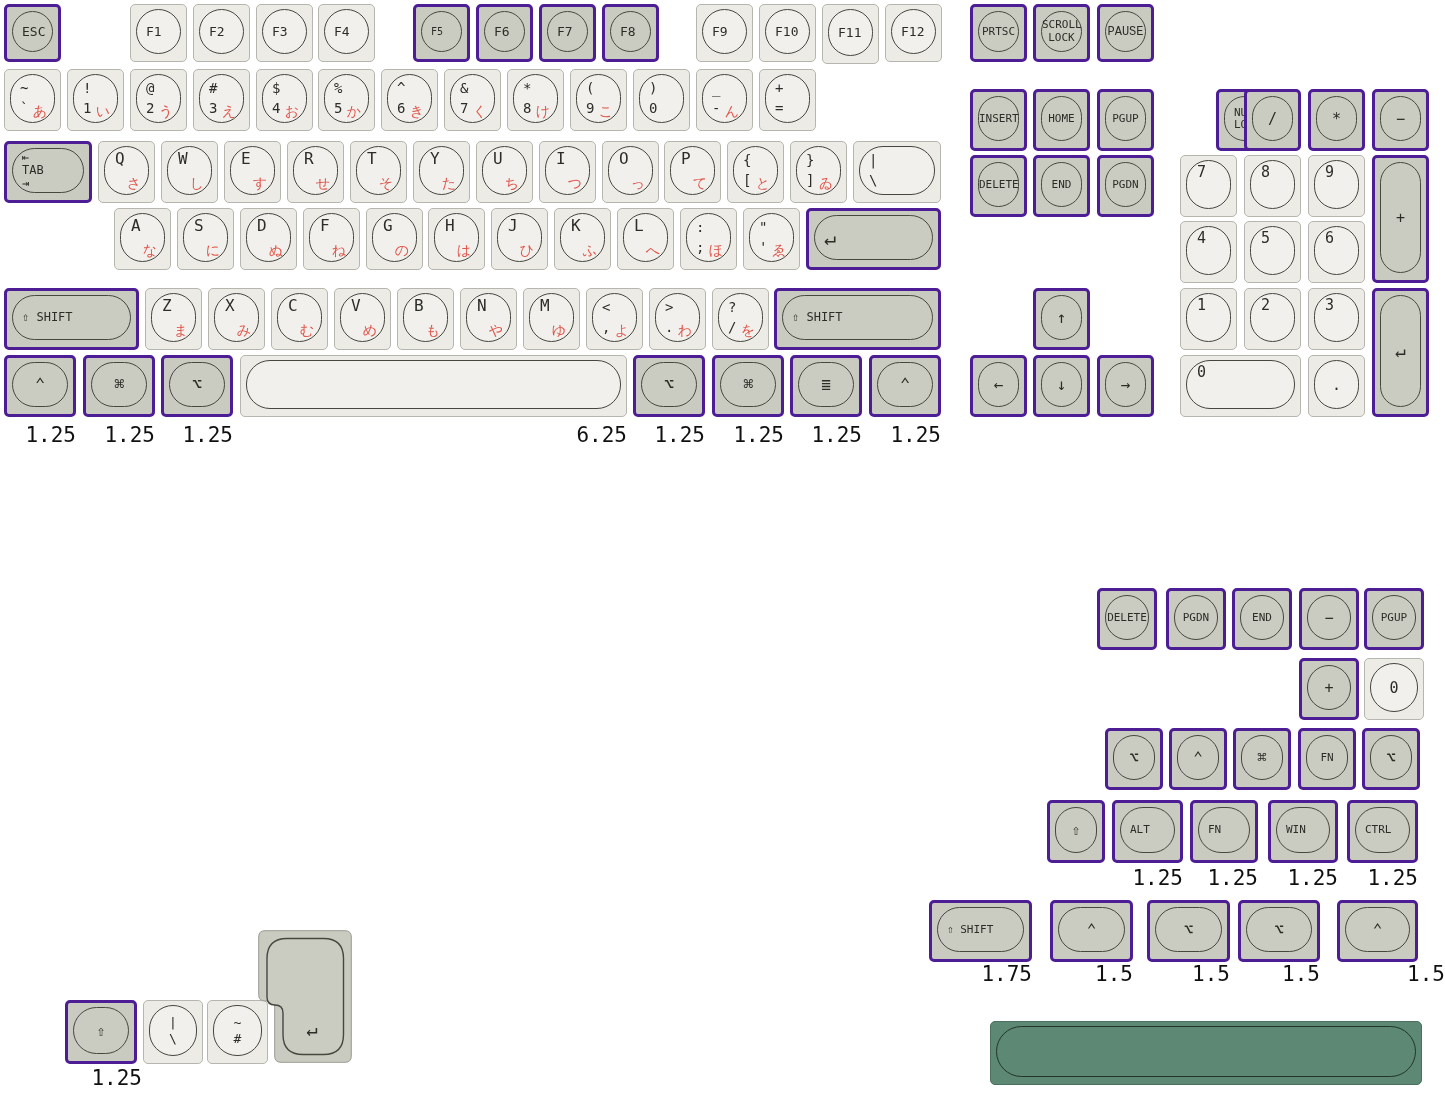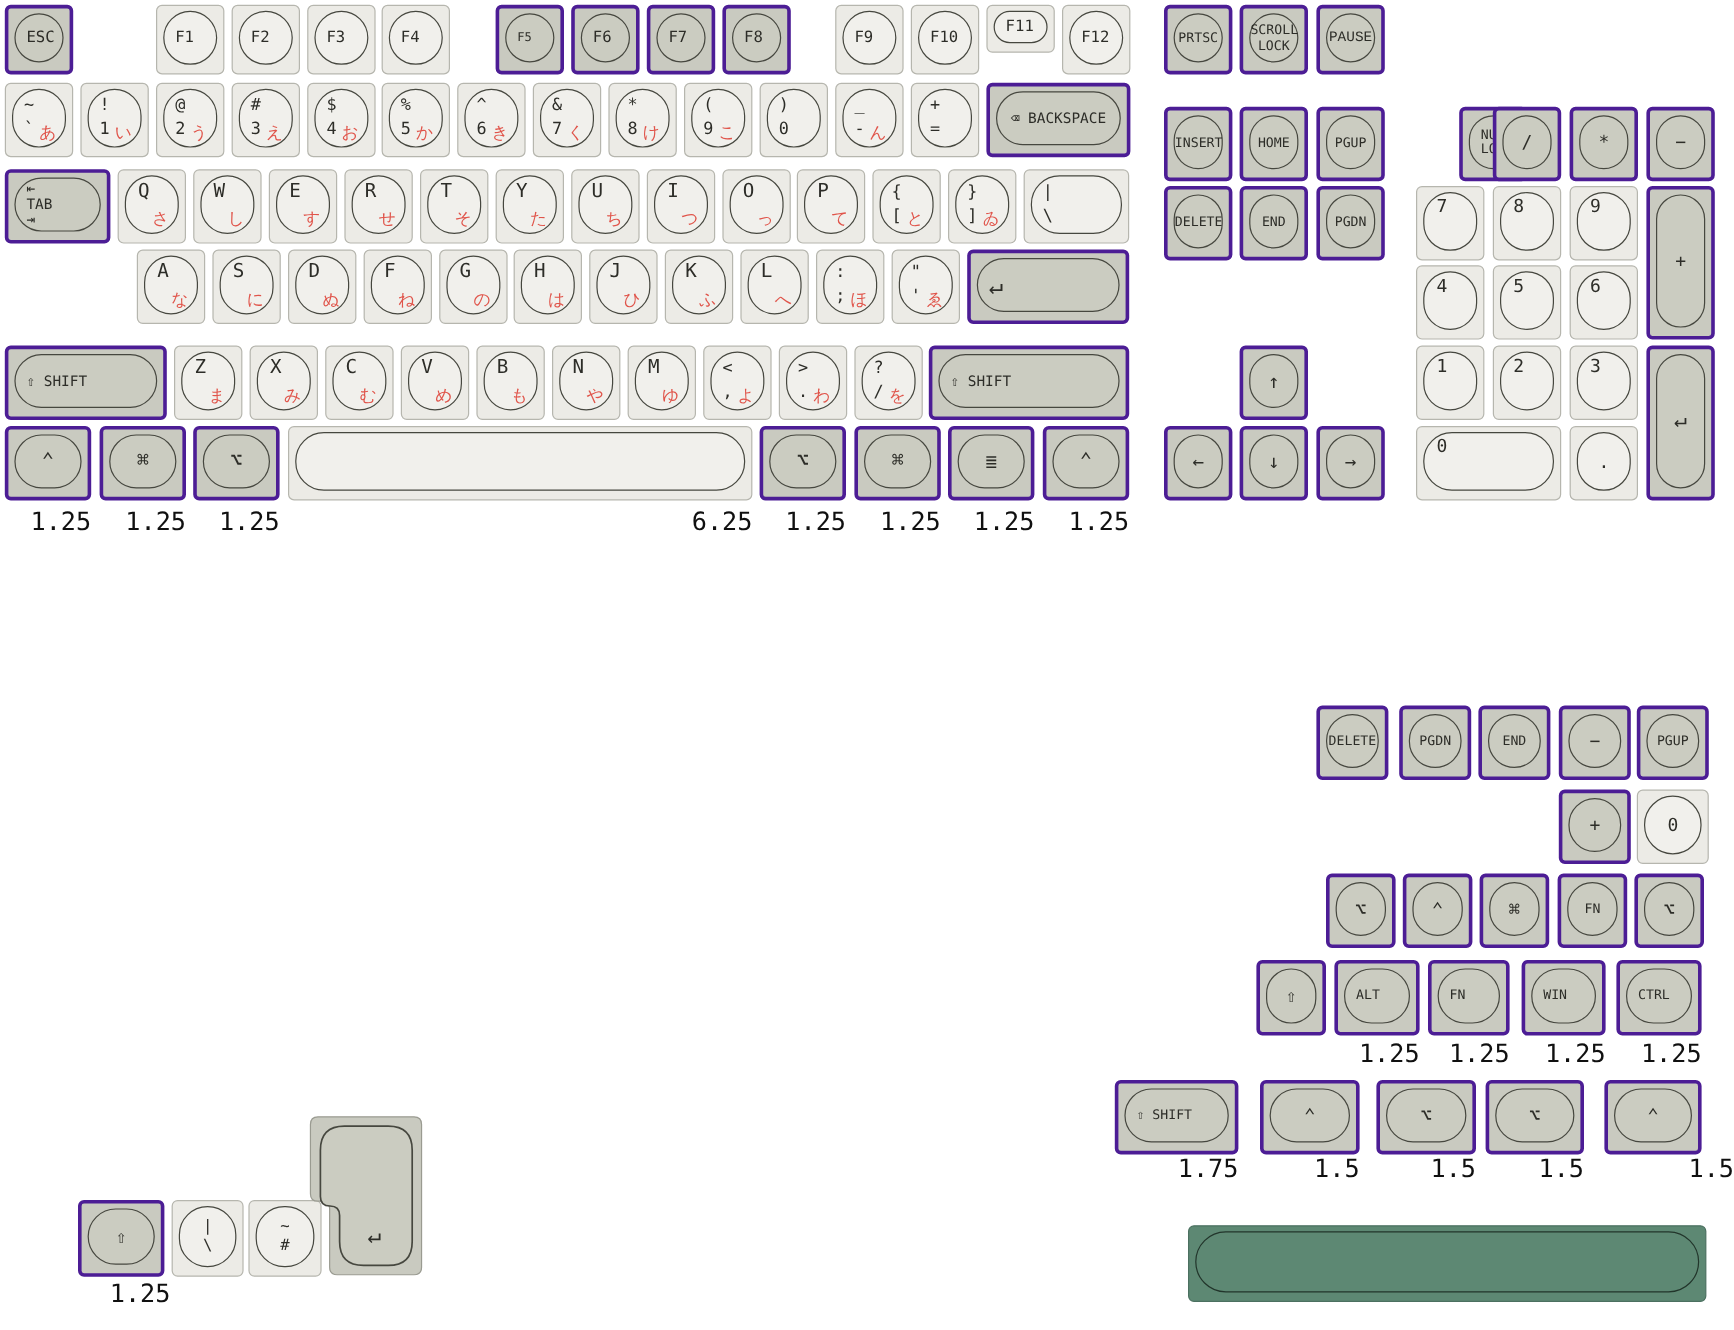--- a/index.html
+++ b/index.html
@@ -77,21 +77,21 @@
     <div class="key l" style="position: absolute; left: 696px; top: 4px; width: 57px; height: 58px;">
       <div class="cap">
         <span class="leg p-ml" style="font-size: 13px;">F9</span>
       </div>
     </div>
     <div class="key l" style="position: absolute; left: 759px; top: 4px; width: 57px; height: 58px;">
       <div class="cap">
         <span class="leg p-ml" style="font-size: 13px;">F10</span>
       </div>
     </div>
-    <div class="key l" style="position: absolute; left: 822px; top: 4px; width: 57px; height: 40px;">
+    <div class="key l" style="position: absolute; left: 822px; top: 4px; width: 57px; height: 60px;">
       <div class="cap">
         <span class="leg p-ml" style="font-size: 13px;">F11</span>
       </div>
     </div>
     <div class="key l" style="position: absolute; left: 885px; top: 4px; width: 57px; height: 58px;">
       <div class="cap">
         <span class="leg p-ml" style="font-size: 13px;">F12</span>
       </div>
     </div>
     <div class="key l" style="position: absolute; left: 4px; top: 69px; width: 57px; height: 62px;">
@@ -174,25 +174,20 @@
       <div class="cap">
         <span class="leg p-sl">_
 -</span>
         <span class="sub">ん</span>
       </div>
     </div>
     <div class="key l" style="position: absolute; left: 759px; top: 69px; width: 57px; height: 62px;">
       <div class="cap">
         <span class="leg p-sl">+
 =</span>
-      </div>
-    </div>
-    <div class="key d" style="position: absolute; left: 822px; top: 69px; width: 120px; height: 62px;">
-      <div class="cap">
-        <span class="leg p-c" style="font-size: 12px;">⌫ BACKSPACE</span>
       </div>
     </div>
     <div class="key d" style="position: absolute; left: 4px; top: 141px; width: 88px; height: 62px;">
       <div class="cap">
         <span class="leg p-ml" style="font-size: 12px;">⇤
 TAB
 ⇥</span>
       </div>
     </div>
     <div class="key l" style="position: absolute; left: 98px; top: 141px; width: 57px; height: 62px;">

